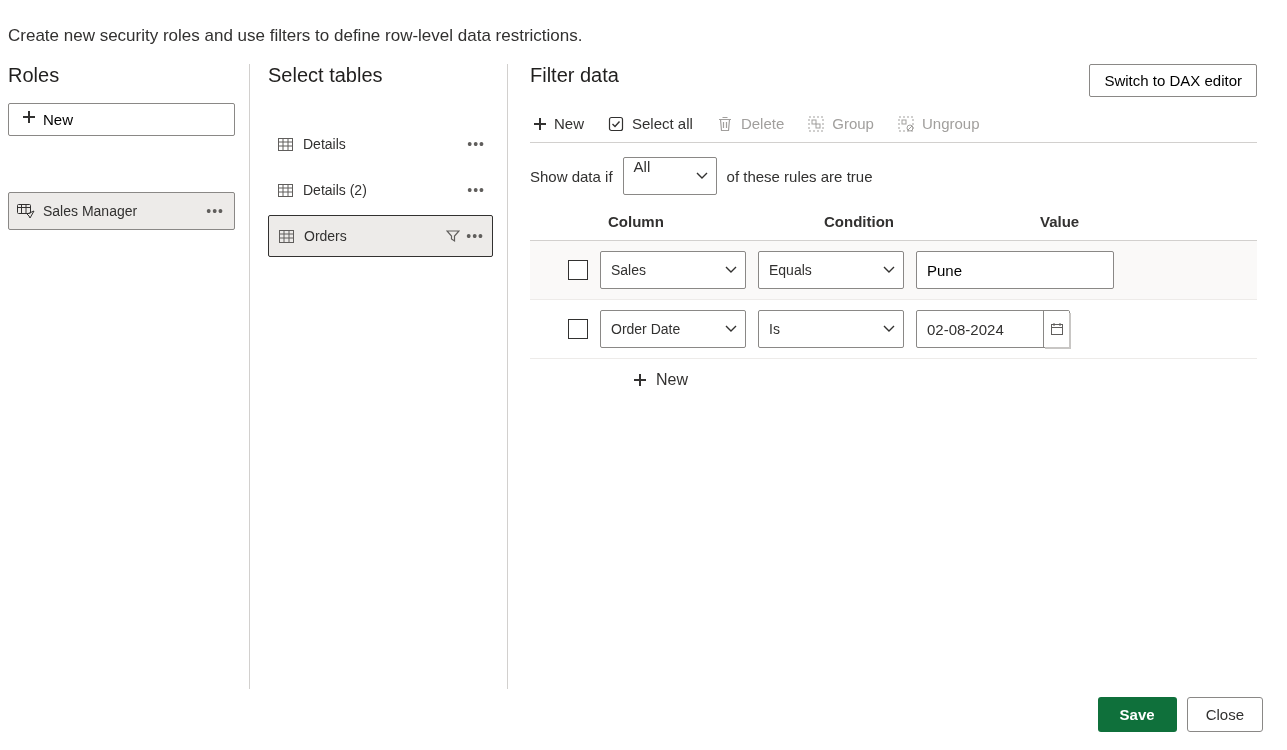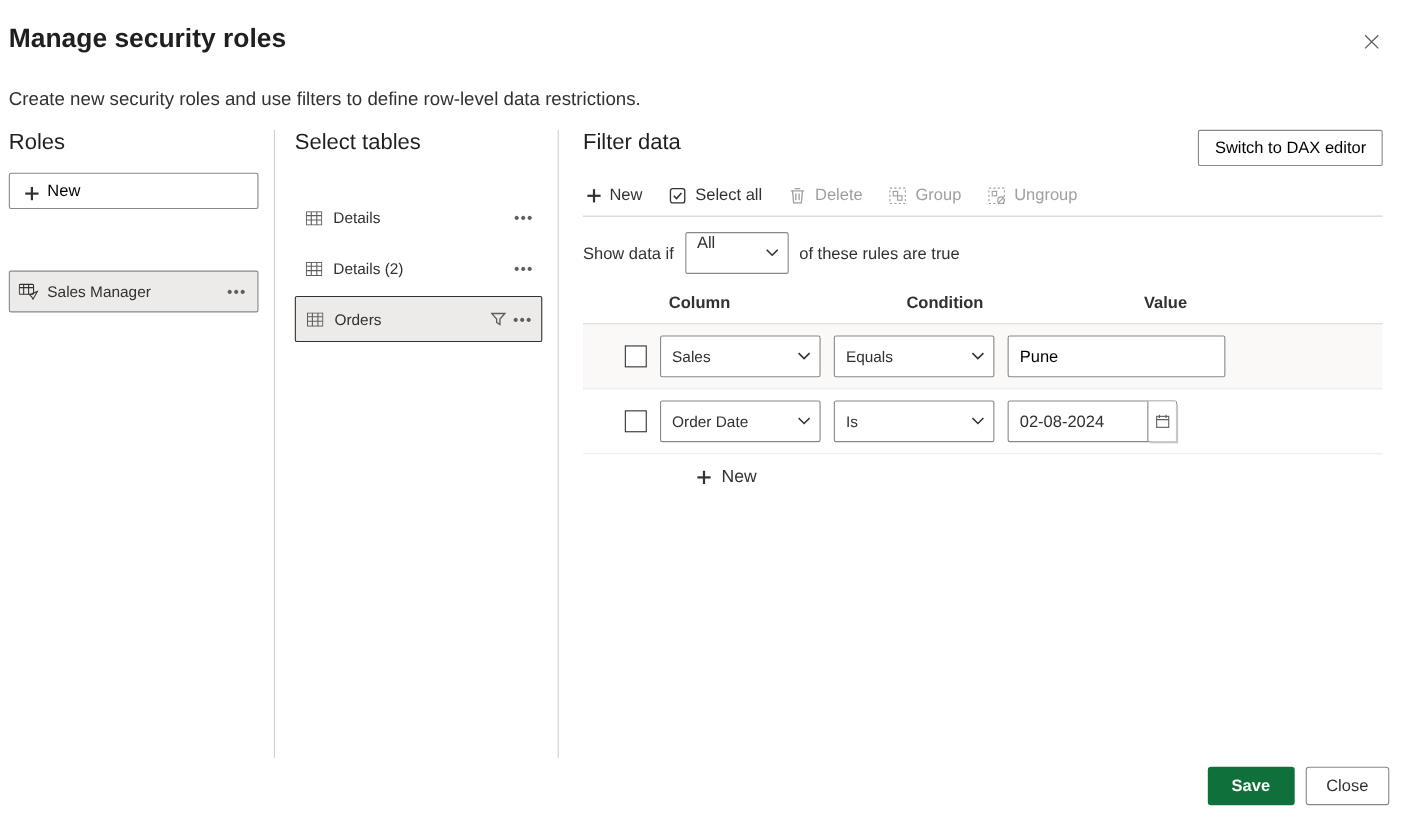--- a/index.html
+++ b/index.html
@@ -86,21 +86,21 @@
       align-items: flex-start;
       margin-bottom: 6px;
     }
     .btn-outline {
       border: 1px solid #8a8886;
       background: #fff;
       padding: 7px 14px;
       font-size: 15px;
       cursor: pointer;
       display: inline-flex;
-      align-items: flex-end;
+      align-items: flex-start;
       gap: 8px;
       border-radius: 2px;
     }
     .plus-icon {
       display:inline-block;
       width: 12px; height: 12px;
       position: relative;
     }
     .plus-icon::before, .plus-icon::after {
       content:"";
@@ -293,28 +293,20 @@
       border-radius: 3px;
       cursor: pointer;
     }
     svg { display:block; }
   </style>
 </head>
 <body>
 
 <div class="dialog">
 
-  <div class="header">
-    <div class="title">Manage security roles</div>
-    <div class="close-btn">
-      <svg width="14" height="14" viewBox="0 0 14 14">
-          <path d="M1 1 L13 13 M13 1 L1 13" stroke="#605e5c" stroke-width="1.2" fill="none"></path>
-        </svg>
-    </div>
-  </div>
 
   <div class="subtitle">Create new security roles and use filters to define row-level data restrictions.</div>
 
   <div class="main">
 
     <div class="panel panel-roles">
       <div class="panel-title">Roles</div>
       <button class="btn-outline">
         <span class="plus-icon"></span>
         <span>New</span>

